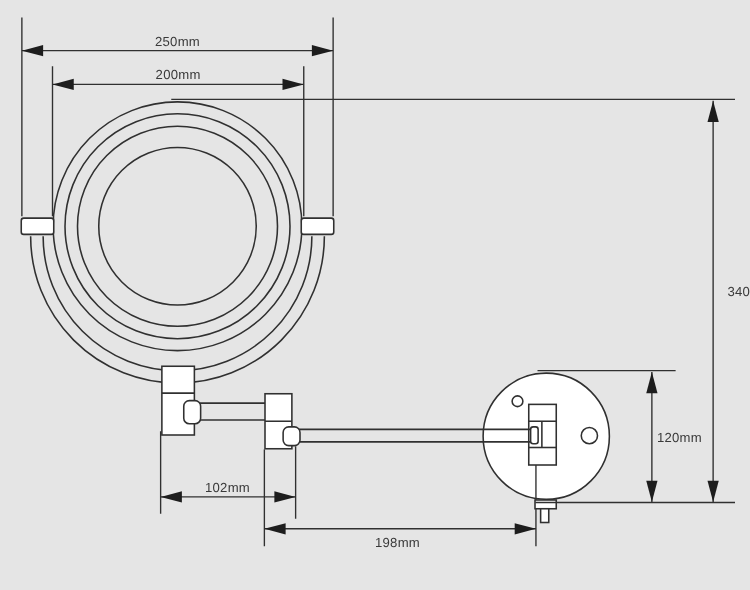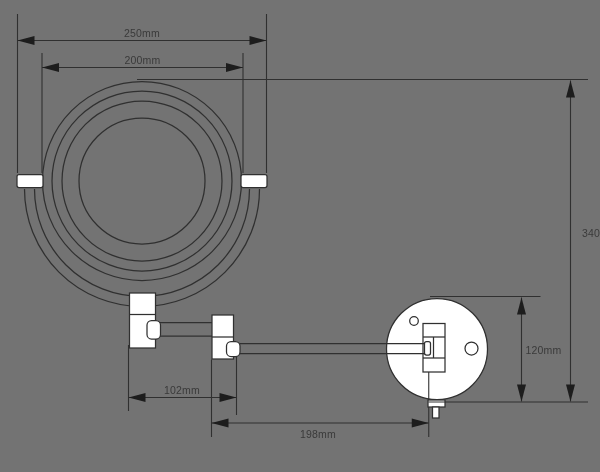--- a/index.html
+++ b/index.html
@@ -5,21 +5,21 @@
   html, body {
     margin: 0;
     padding: 0;
     background: #ffffff;
     font-family: "Liberation Sans", "DejaVu Sans", sans-serif;
   }
   #stage {
     position: relative;
     width: 600px;
     height: 472px;
-    background: #737373;
+    background: #e5e5e5;
     overflow: hidden;
   }
   svg { display: block; }
   .outline {
     fill: none;
     stroke: #303030;
     stroke-width: 1.25;
   }
   .solid {
     fill: #ffffff;

